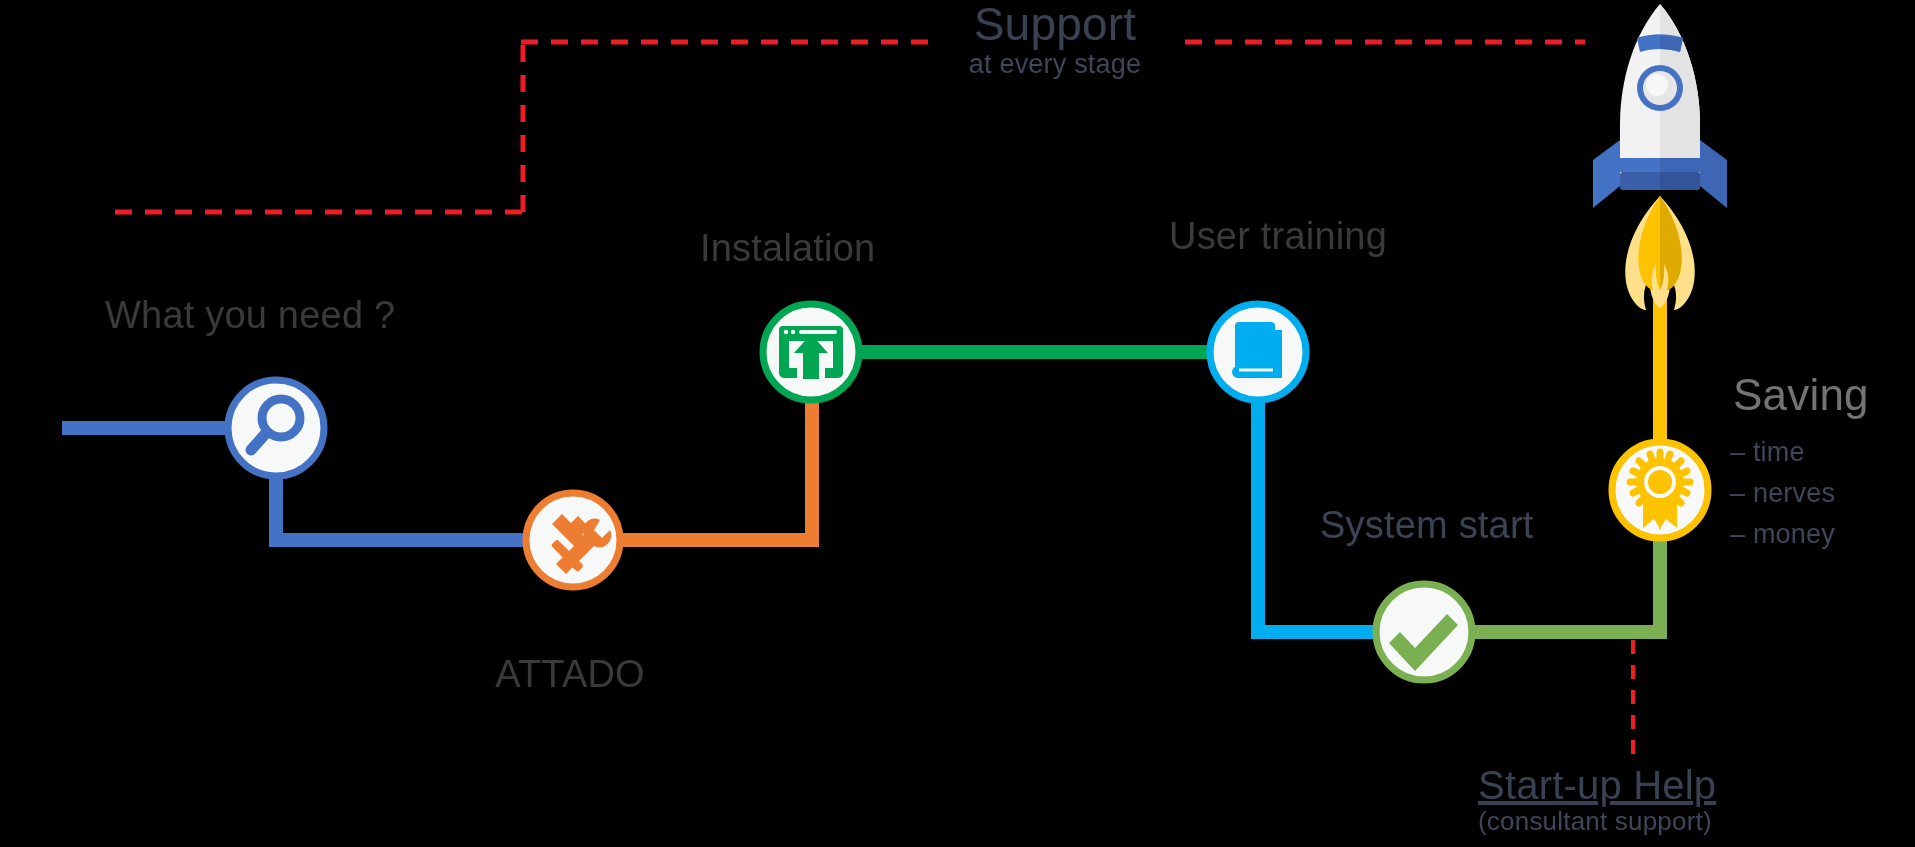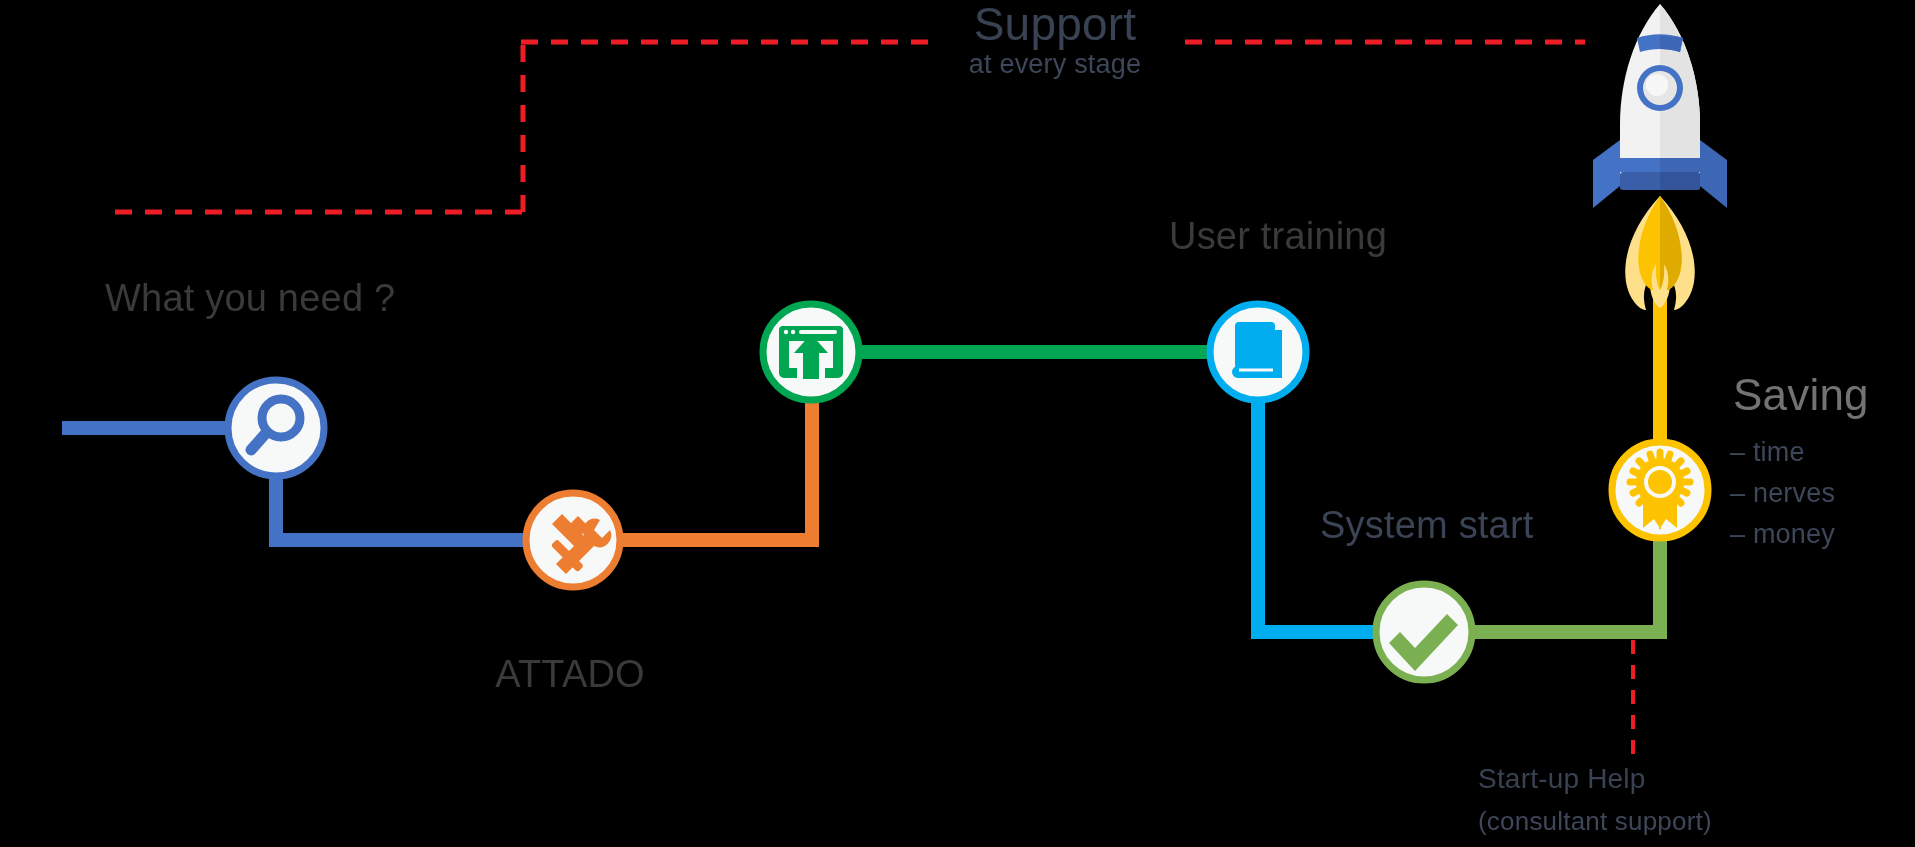--- a/index.html
+++ b/index.html
@@ -47,21 +47,21 @@
   }
   .t-support-sub {
     left: 905px; top: 50px;
     width: 300px;
     text-align: center;
     font-size: 27px;
     color: #3d4759;
   }
 
   .t-what {
-    left: 105px; top: 278px;
+    left: 105px; top: 295px;
     font-size: 38px;
   }
 
   .t-install {
     left: 700px; top: 228px;
     font-size: 38px;
   }
 
   .t-training {
     left: 1127px; top: 216px;
@@ -92,22 +92,23 @@
   .t-saving-list {
     left: 1730px; top: 432px;
     font-size: 27px;
     color: #3d4759;
     line-height: 1.52;
   }
   .t-saving-list div { white-space: nowrap; }
 
   .t-startup {
     left: 1478px; top: 764px;
-    font-size: 28px;
+    font-size: 40px;
     color: #39real;
+    text-decoration: underline;
   }
   .t-startup { color: #394253; }
   .t-startup-sub {
     left: 1478px; top: 808px;
     font-size: 26px;
     color: #3d4759;
   }
 </style>
 </head>
 <body>
@@ -243,20 +244,21 @@
       <rect x="1620" y="172" width="80" height="18" rx="3" fill="#3a5fa8"></rect>
       <rect x="1660" y="172" width="40" height="18" rx="3" fill="#33539a"></rect>
     </g>
   </svg>
 
   <div class="label t-support">Support</div>
   <div class="label t-support-sub">at every stage</div>
 
   <div class="label t-what label-gray">What  you need ?</div>
 
+  <div class="label t-install label-gray">Instalation</div>
 
   <div class="label t-training label-gray">User training</div>
 
   <div class="label t-attado label-gray">
     <div>ATTADO</div>
   </div>
 
   <div class="label t-sysstart">System start</div>
 
   <div class="label t-saving">Saving</div>

